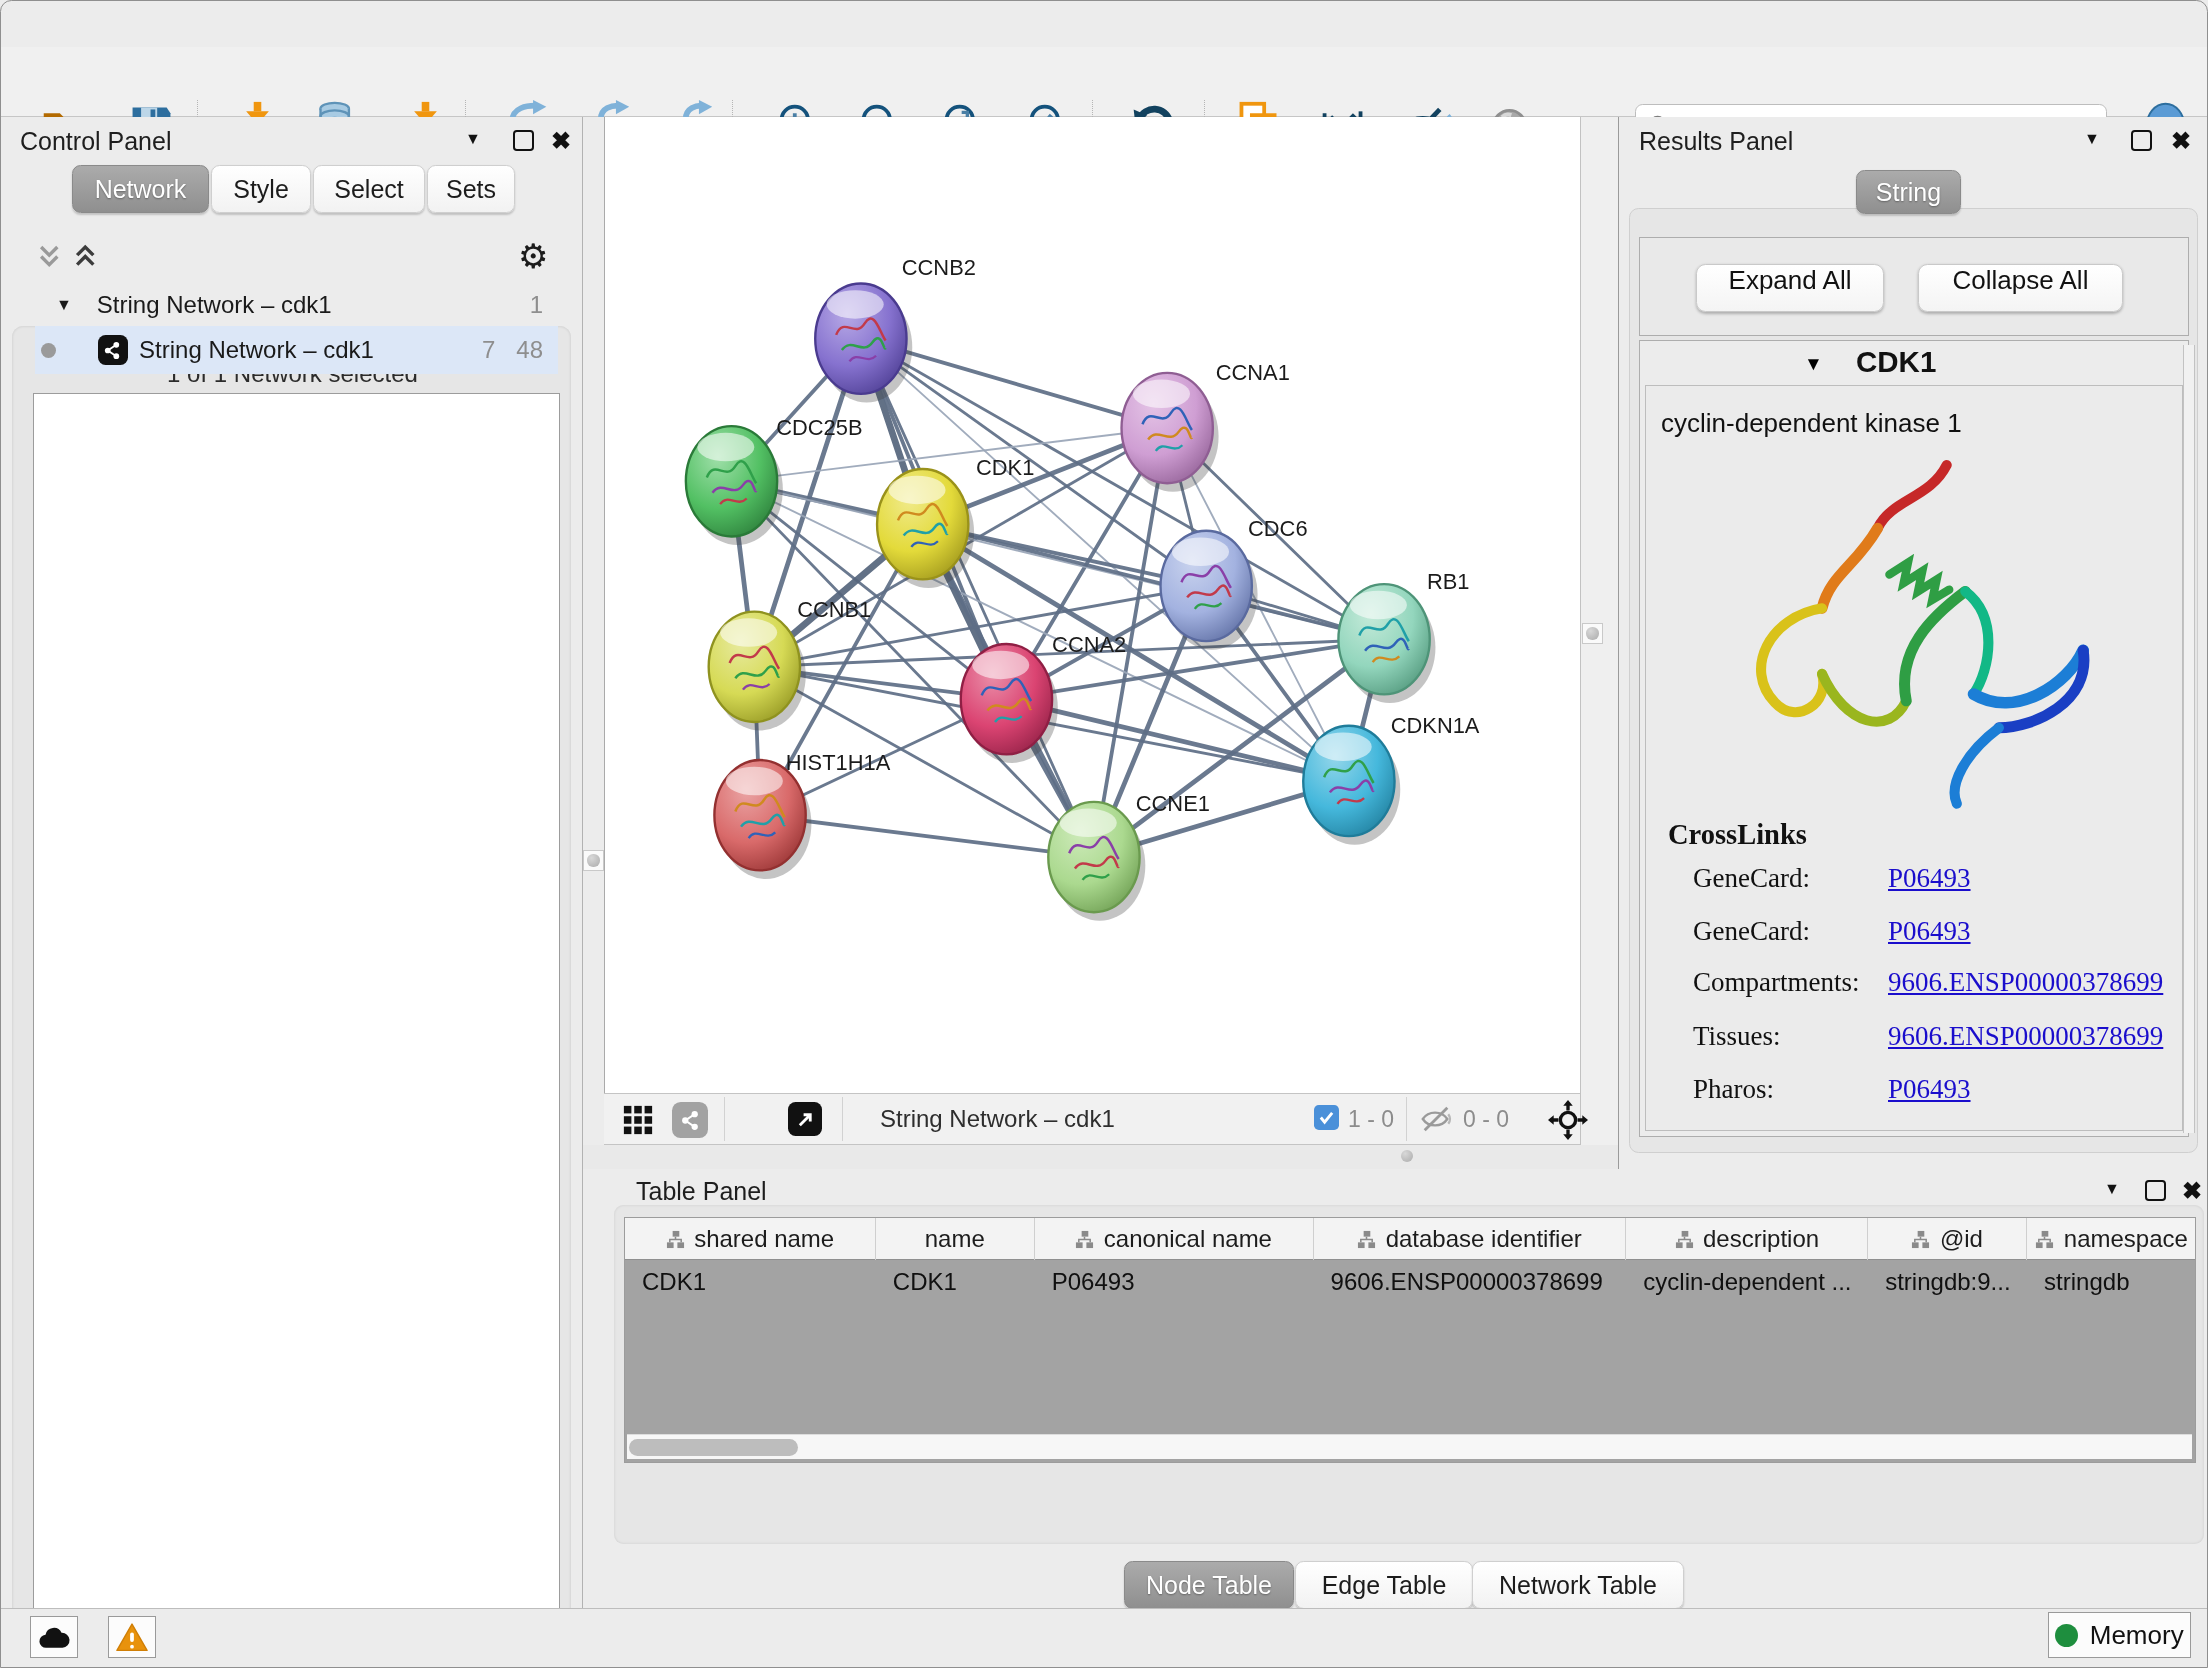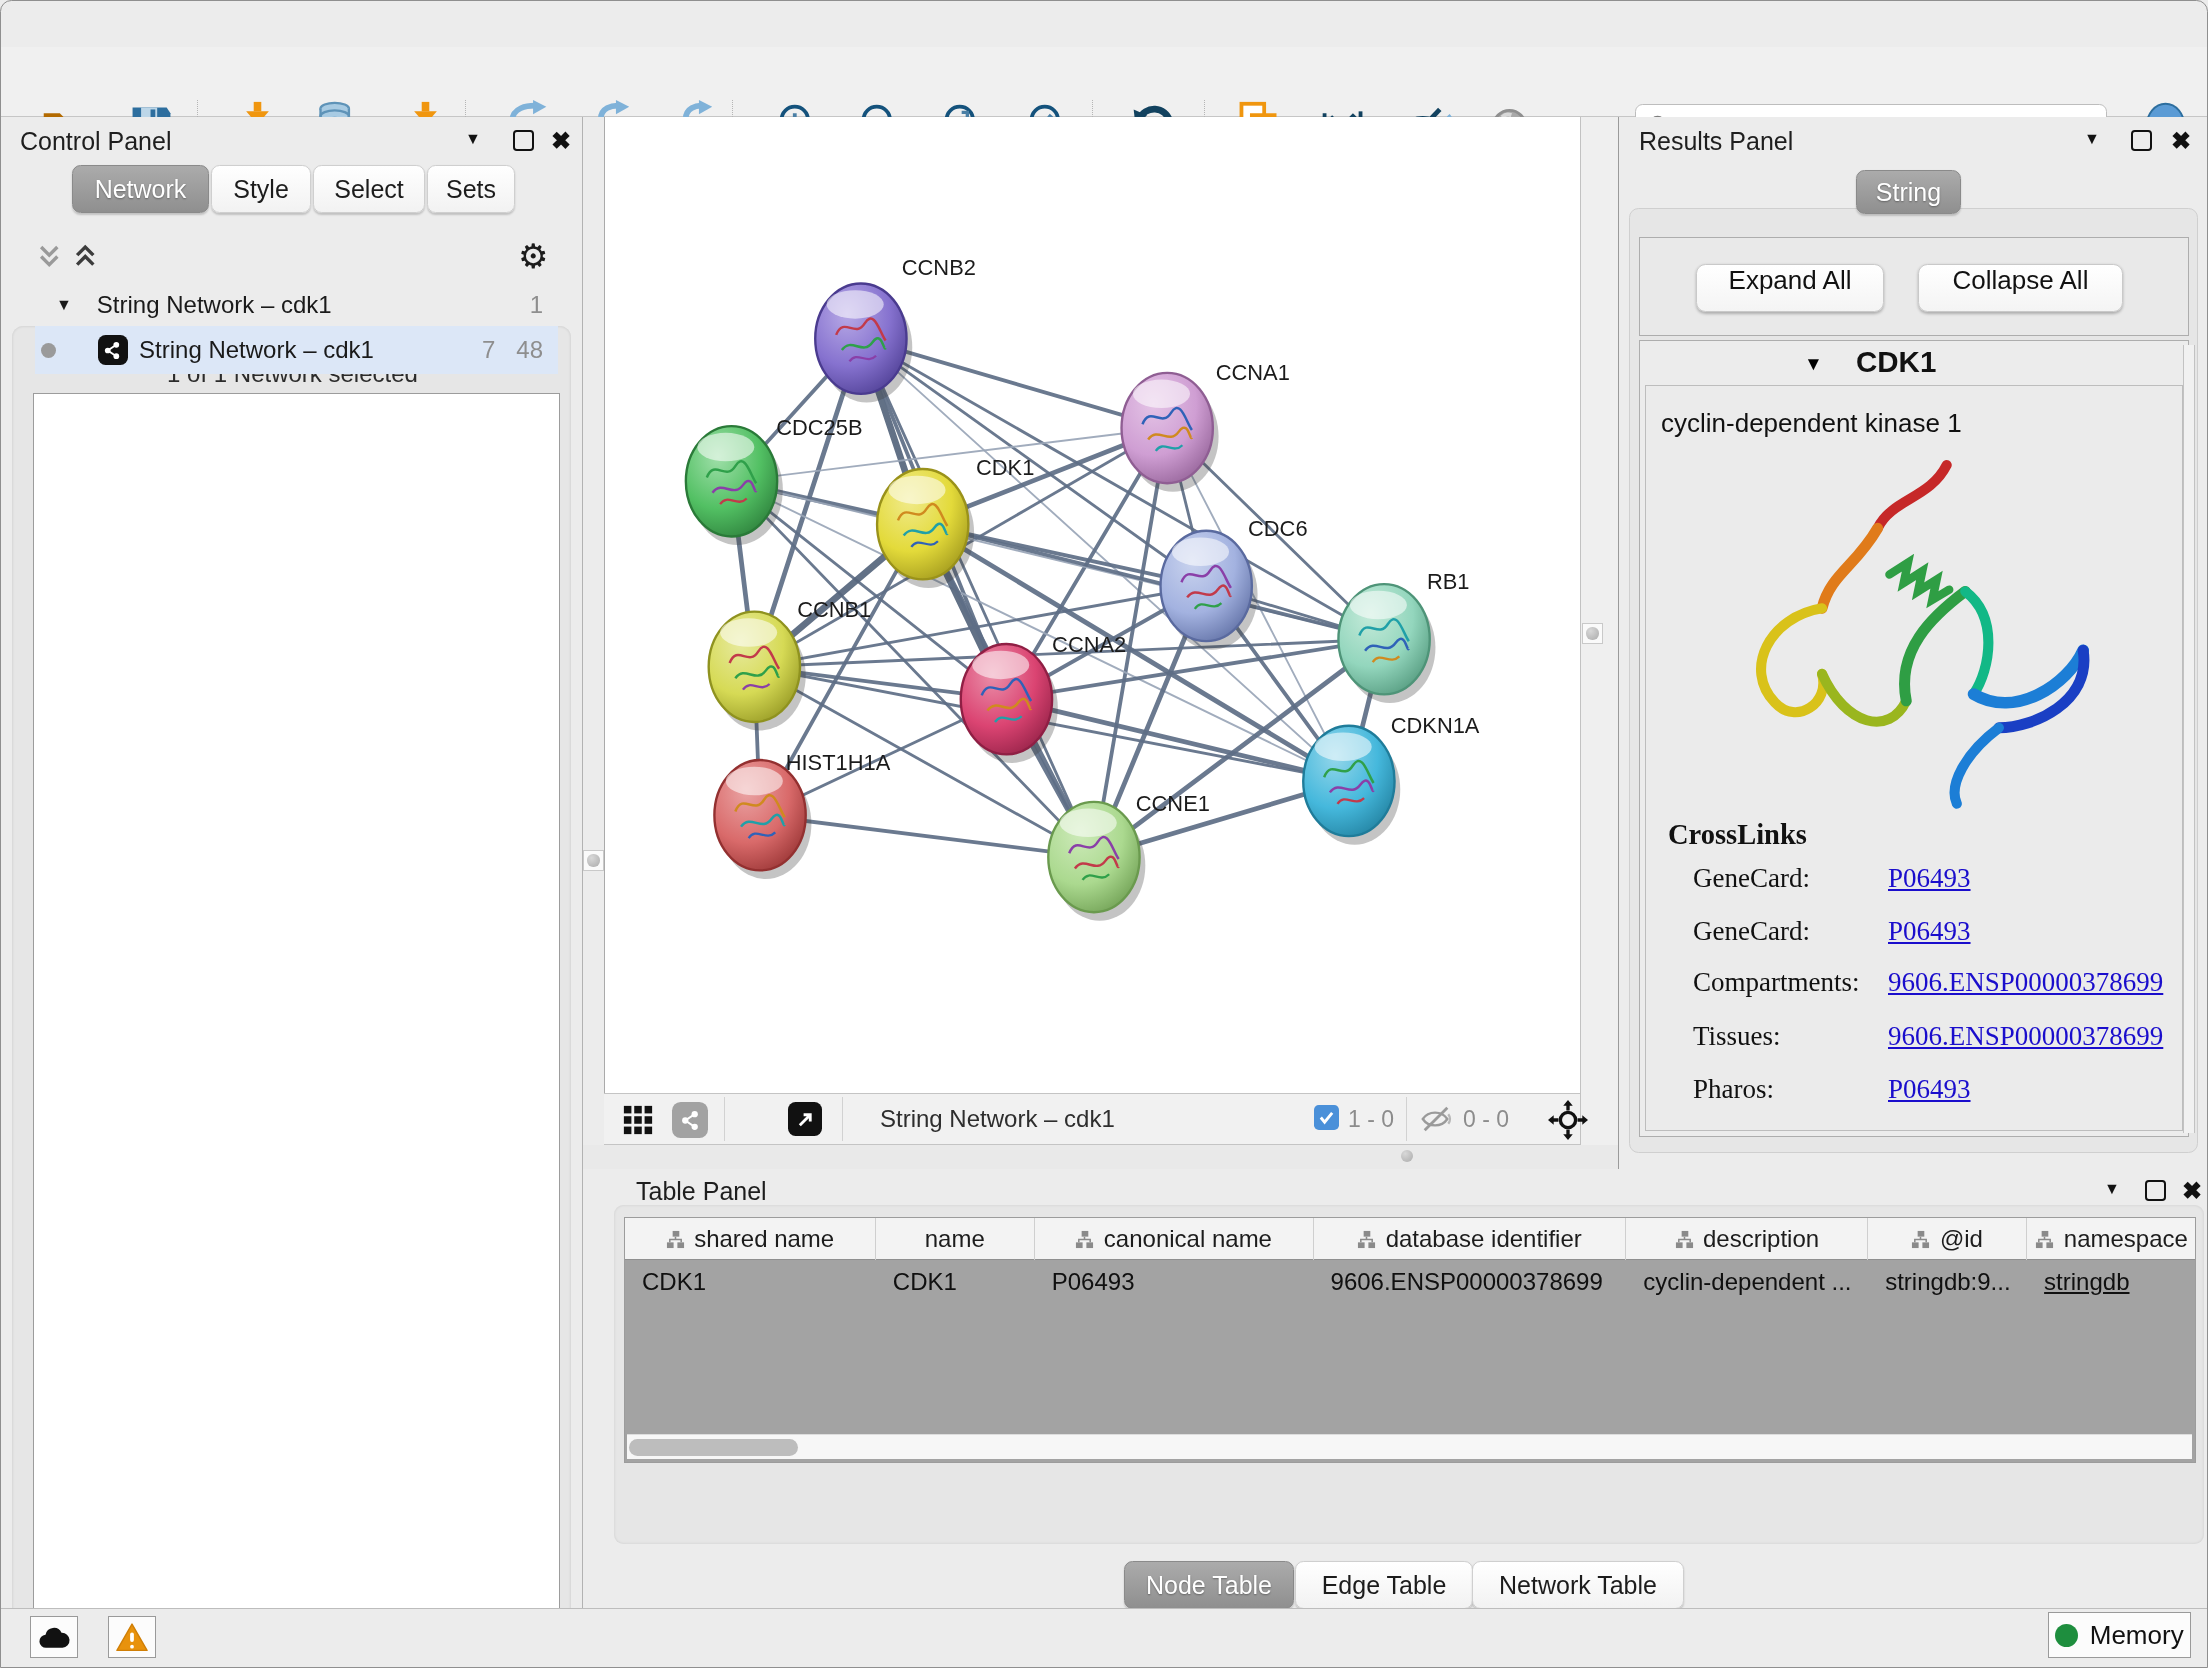--- a/index.html
+++ b/index.html
@@ -778,21 +778,21 @@
           <span>namespace</span>
         </div>
       </div>
     <div id="tp-row">
         <div class="td" style="width: 251px;">CDK1</div>
         <div class="td" style="width: 159px;">CDK1</div>
         <div class="td" style="width: 279px;">P06493</div>
         <div class="td" style="width: 313px;">9606.ENSP00000378699</div>
         <div class="td" style="width: 242px;">cyclin-dependent ...</div>
         <div class="td" style="width: 159px;">stringdb:9...</div>
-        <div class="td" style="width: 170px; text-decoration: underline;">stringdb</div>
+        <div class="td" style="width: 170px;">stringdb</div>
       </div>
     <div id="tp-hscroll">
         <div id="tp-thumb"></div>
       </div>
   </div>
 
   <div class="tabbtn sel" style="left:1123px; top:1560px; width:170px; height:48px">
       <span>Node Table</span>
     </div>
   <div class="tabbtn" style="left:1294px; top:1560px; width:178px; height:48px">

